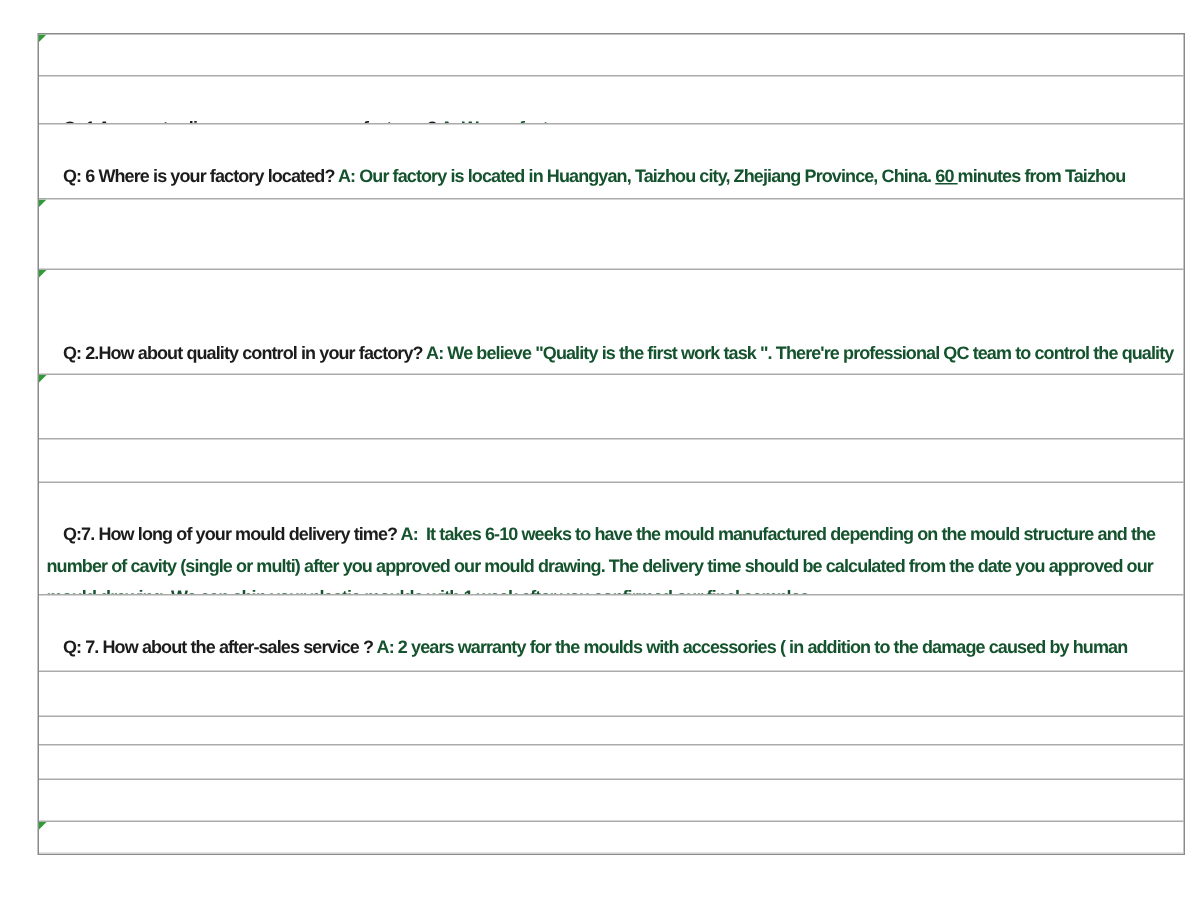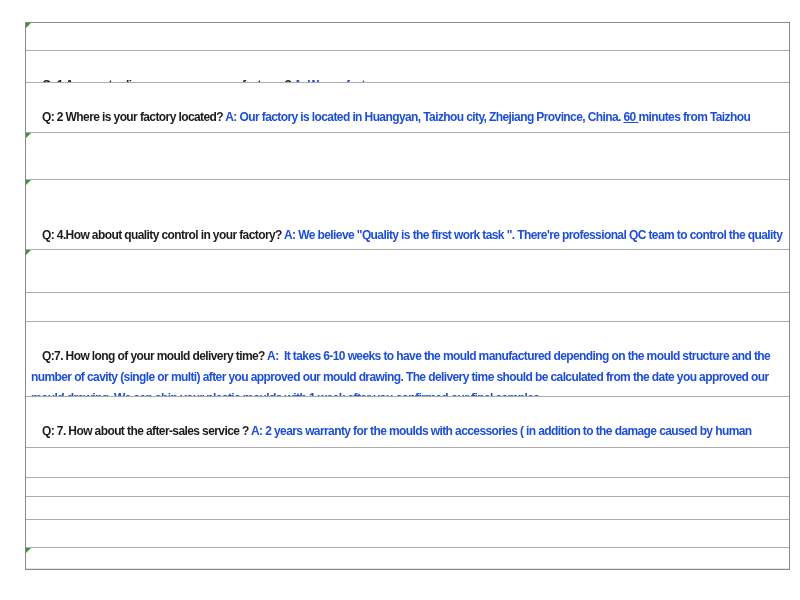--- a/index.html
+++ b/index.html
@@ -30,21 +30,21 @@
     line-height:23px;
     letter-spacing:-0.2px;
     padding-top:2px;
   }
   .row.big {
     font-size:12.5px;
     line-height:23px;
     padding-top:2px;
   }
   .row.fade { border-bottom:1px solid #e3e3e3; }
-  .a { color:#1d4ed8; }
+  .a { color:#14532d; }
   .u { text-decoration:underline;text-align:right; }
   .corner-flag {
     position:absolute; top:0; left:0; width:0; height:0;
     border-top:5px solid #2e9b34;
     border-right:5px solid transparent;
   }
 </style>
 </head>
 <body>
 
@@ -53,31 +53,31 @@
   <div class="row title-row" style="height:28px">
     <span class="corner-flag"></span>
     
   </div>
 
   <div class="row" style="height:32px">
     <span class="q">Q: 1 Are you trading company or manufacturer ? </span><span class="a">A: We are factory.</span>
   </div>
 
   <div class="row" style="height:50px">
-    <span class="q">Q: 2 Where is your factory located? </span><span class="a">A: Our factory is located in Huangyan, Taizhou city, Zhejiang Province, China. </span><span class="a u">60 </span><span class="a">minutes from Taizhou airport by car, </span><span class="a u">20</span><span class="a"> minutes from train station to our factory.</span>
+    <span class="q">Q: 6 Where is your factory located? </span><span class="a">A: Our factory is located in Huangyan, Taizhou city, Zhejiang Province, China. </span><span class="a u">60 </span><span class="a">minutes from Taizhou airport by car, </span><span class="a u">20</span><span class="a"> minutes from train station to our factory.</span>
   </div>
 
   <div class="row" style="height:47px">
     <span class="corner-flag"></span>
     
   </div>
 
   <div class="row" style="height:70px">
     <span class="corner-flag"></span>
-    <span class="q">Q: 4.How about quality control in your factory? </span><span class="a">A: We believe "Quality is the first work task ". There're professional QC team to control the quality included Design Optimize control ;  Mould steel hardness Inspection; Mould assembly Inspection;  Mould trial report and samples Inspection ; Final inspection for mould &amp; packing before shipment.</span>
+    <span class="q">Q: 2.How about quality control in your factory? </span><span class="a">A: We believe "Quality is the first work task ". There're professional QC team to control the quality included Design Optimize control ;  Mould steel hardness Inspection; Mould assembly Inspection;  Mould trial report and samples Inspection ; Final inspection for mould &amp; packing before shipment.</span>
   </div>
 
   <div class="row" style="height:43px">
     <span class="corner-flag"></span>
     
   </div>
 
   <div class="row" style="height:29px">
     <span class="q">Q:6. What's your payment method? </span><span class="a">A: By T/T, L/C, CASH, Western Union or PAYPAL .</span>
   </div>

